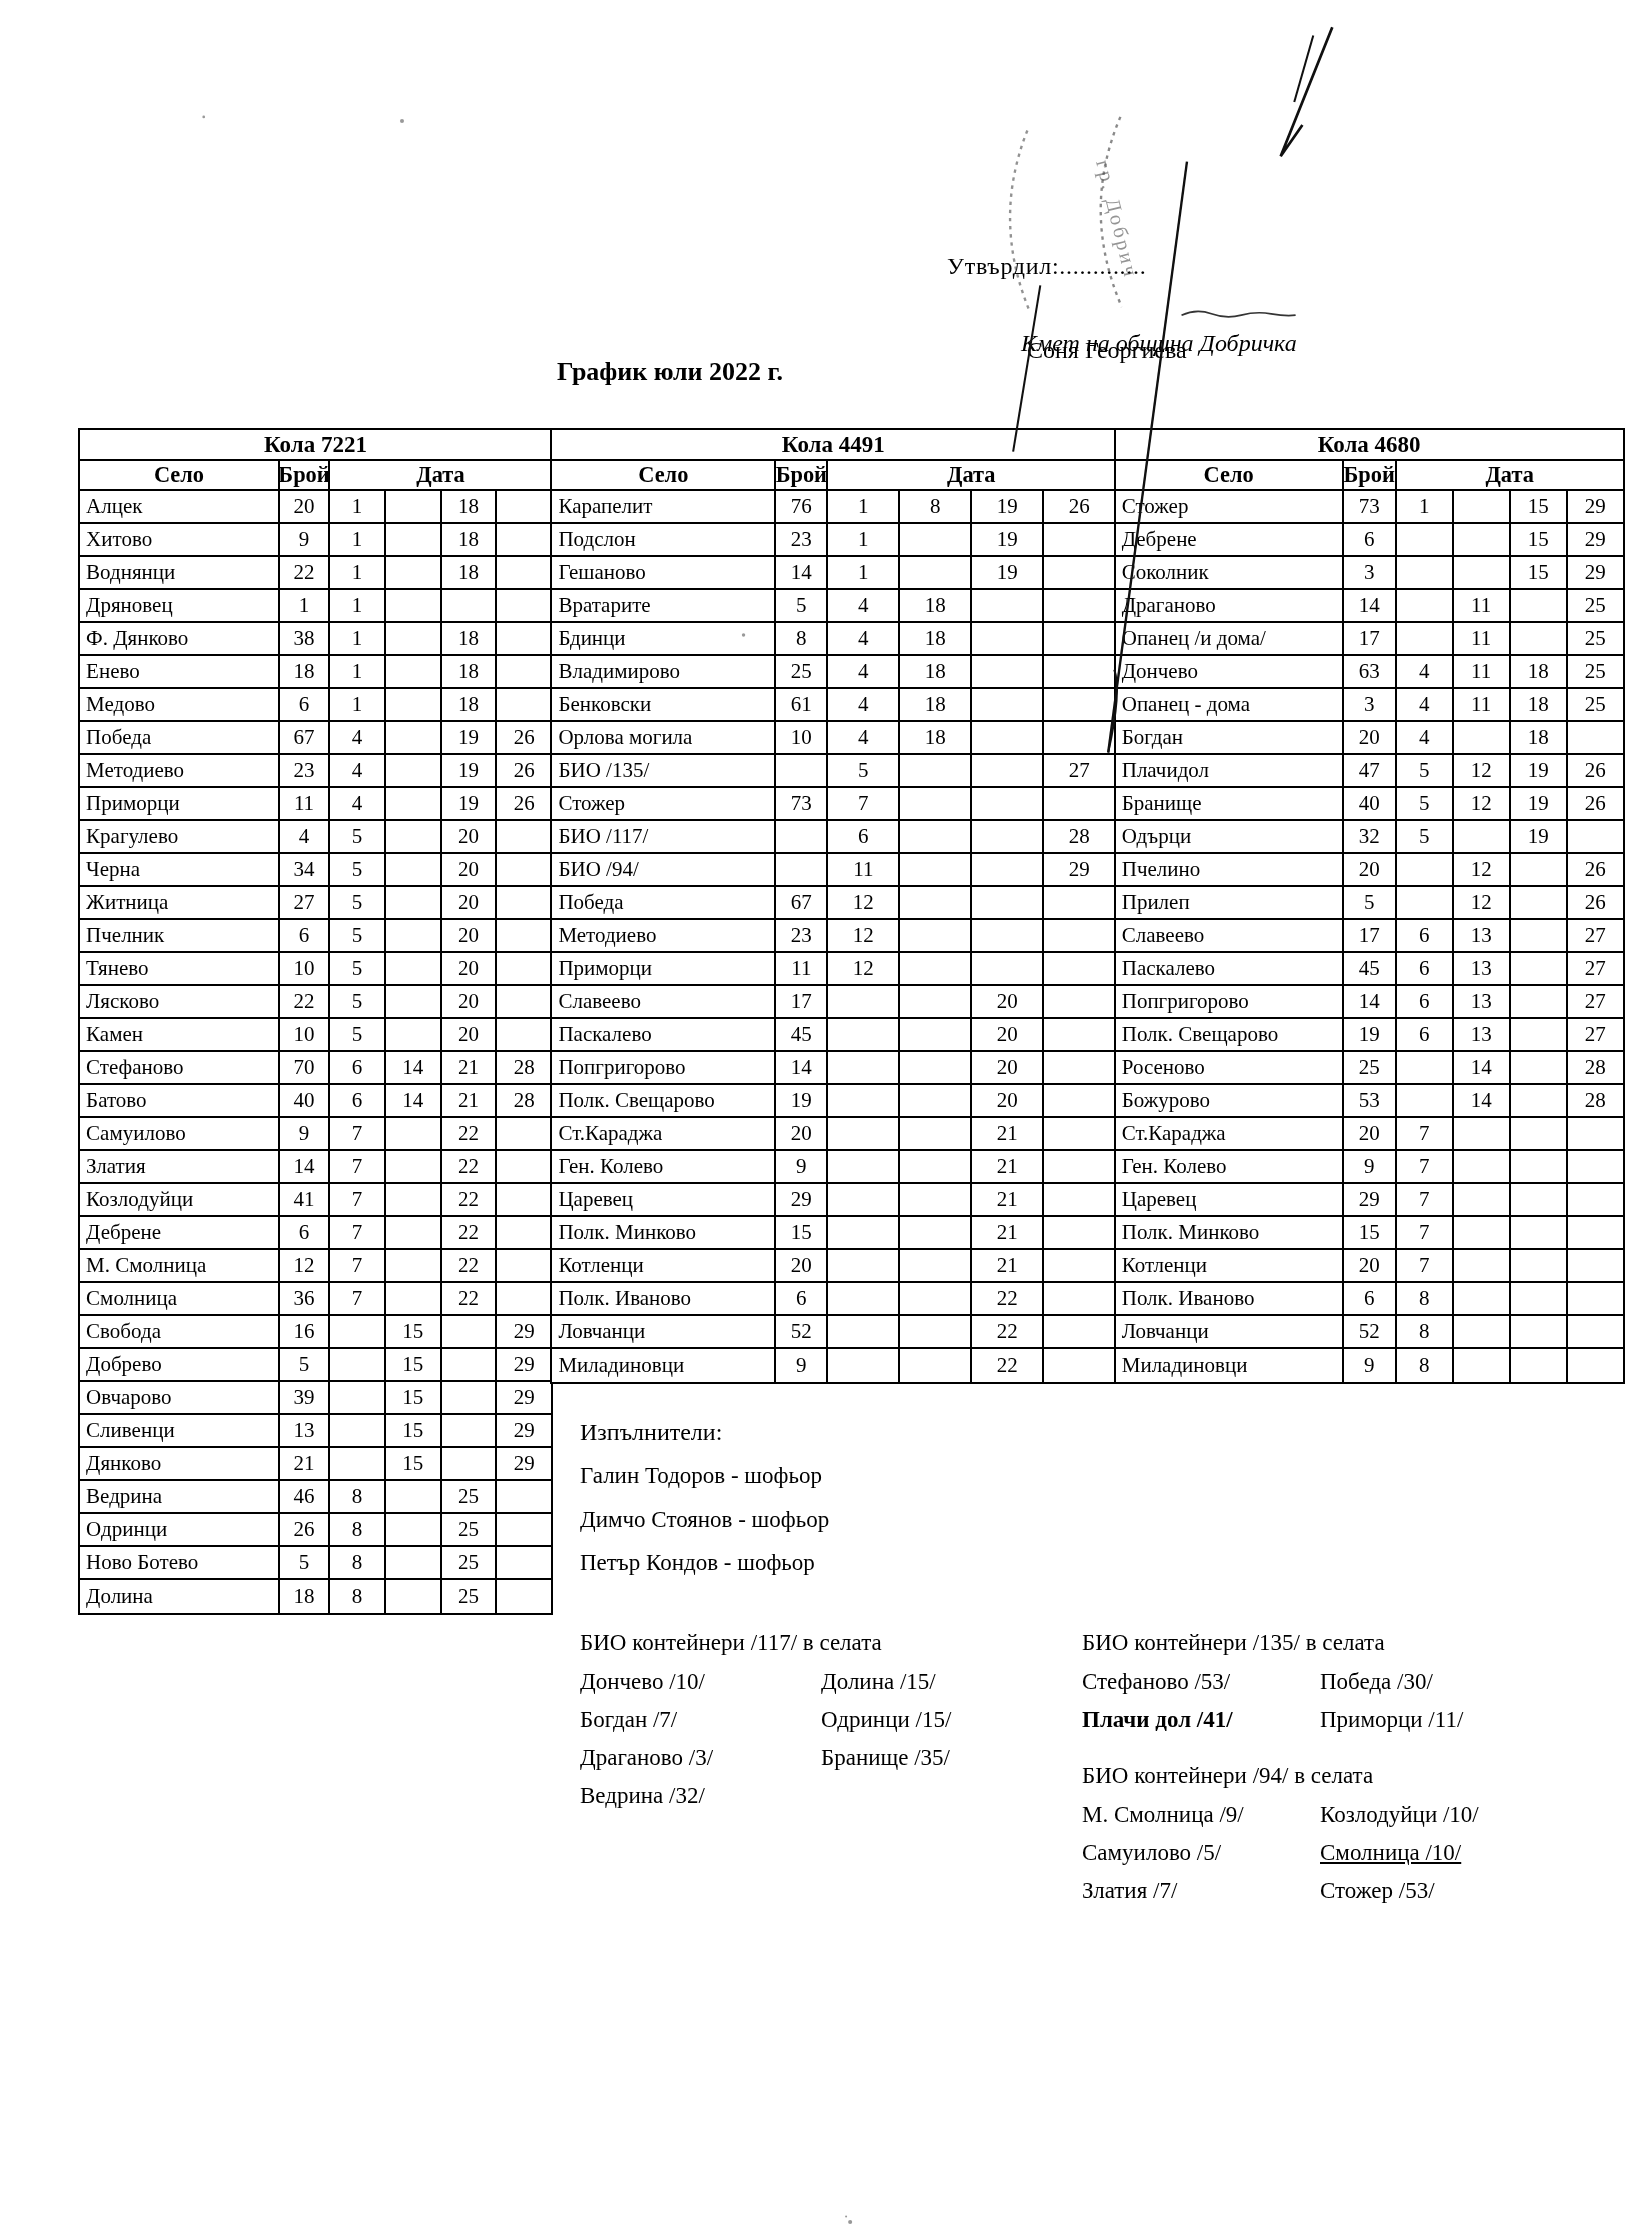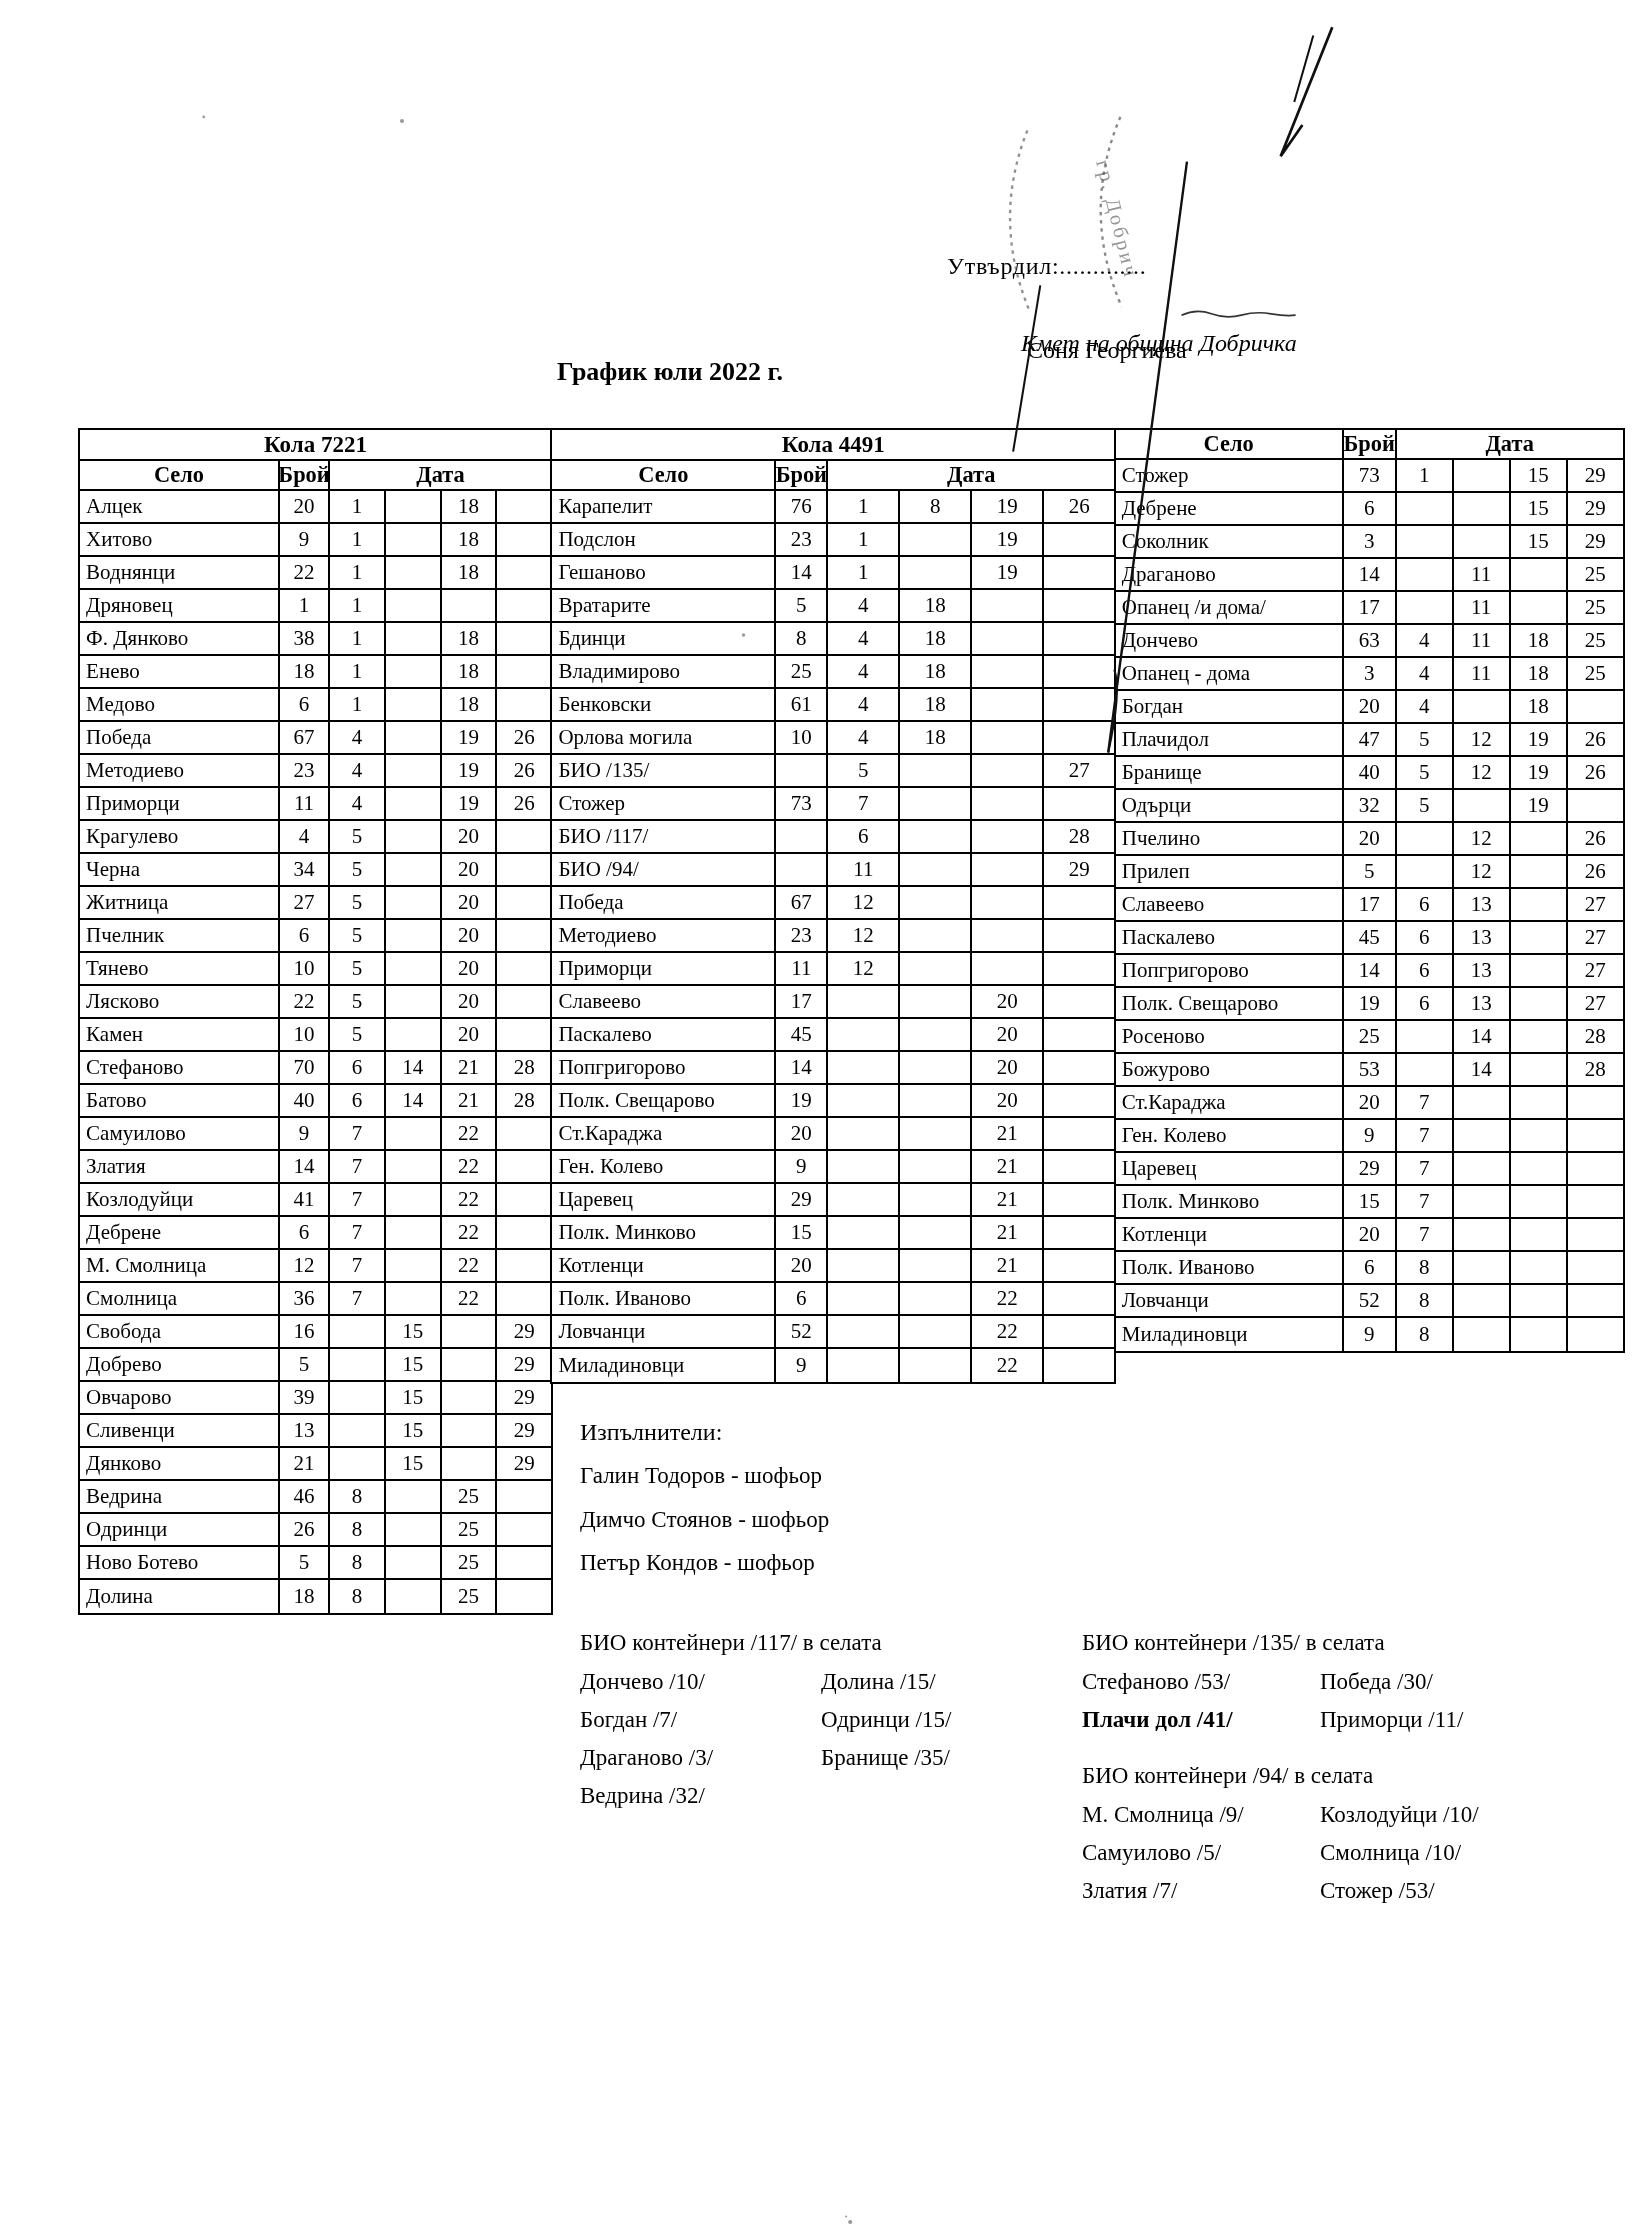--- a/index.html
+++ b/index.html
@@ -568,20 +568,21 @@
       <div class="row">
         <div class="c-village">Миладиновци</div>
         <div class="c-count">9</div>
         <div class="c-date"></div>
         <div class="c-date"></div>
         <div class="c-date">22</div>
         <div class="c-date"></div>
       </div>
     </div>
     <div class="car-table t2">
+      <div class="car-title">Кола 4680</div>
       <div class="cols-header">
         <div class="h-village">Село</div>
         <div class="h-count">Брой</div>
         <div class="h-date">Дата</div>
       </div>
       <div class="row">
         <div class="c-village">Стожер</div>
         <div class="c-count">73</div>
         <div class="c-date">1</div>
         <div class="c-date"></div>
@@ -823,21 +824,21 @@
       <div class="textline abs" style="left: 1066px; top: 1707px; font-weight: bold;">Плачи дол /41/</div>
       <div class="textline abs" style="left: 1304px; top: 1669px;">Победа /30/</div>
       <div class="textline abs" style="left: 1304px; top: 1707px;">Приморци /11/</div>
     </div>
     <div>
       <div class="textline bio-title abs" style="left: 1066px; top: 1763px;">БИО контейнери /94/ в селата</div>
       <div class="textline abs" style="left: 1066px; top: 1802px;">М. Смолница /9/</div>
       <div class="textline abs" style="left: 1066px; top: 1840px;">Самуилово /5/</div>
       <div class="textline abs" style="left: 1066px; top: 1878px;">Златия /7/</div>
       <div class="textline abs" style="left: 1304px; top: 1802px;">Козлодуйци /10/</div>
-      <div class="textline abs" style="left: 1304px; top: 1840px;">Смолница /10/</div>
+      <div class="textline abs" style="left: 1304px; top: 1840px; text-decoration: underline;">Смолница /10/</div>
       <div class="textline abs" style="left: 1304px; top: 1878px;">Стожер /53/</div>
     </div>
   </div>
 
 <svg id="artifacts" width="1646" height="2239" viewBox="0 0 2424 3297">
 
   <g>
     <path d="M1513,192 Q1461,322 1515,455" fill="none" stroke="#4a4a4a" stroke-width="3.5" stroke-dasharray="5 7" opacity="0.6"></path>
     <path d="M1650,172 Q1591,310 1652,452" fill="none" stroke="#4a4a4a" stroke-width="3.5" stroke-dasharray="5 7" opacity="0.65"></path>
     <text id="stamp-text" x="1614" y="238" transform="rotate(76 1614 238)" font-size="30" fill="#3d3d3d" opacity="0.55" font-family="Liberation Serif, serif" letter-spacing="4">гр. Добрич</text>

